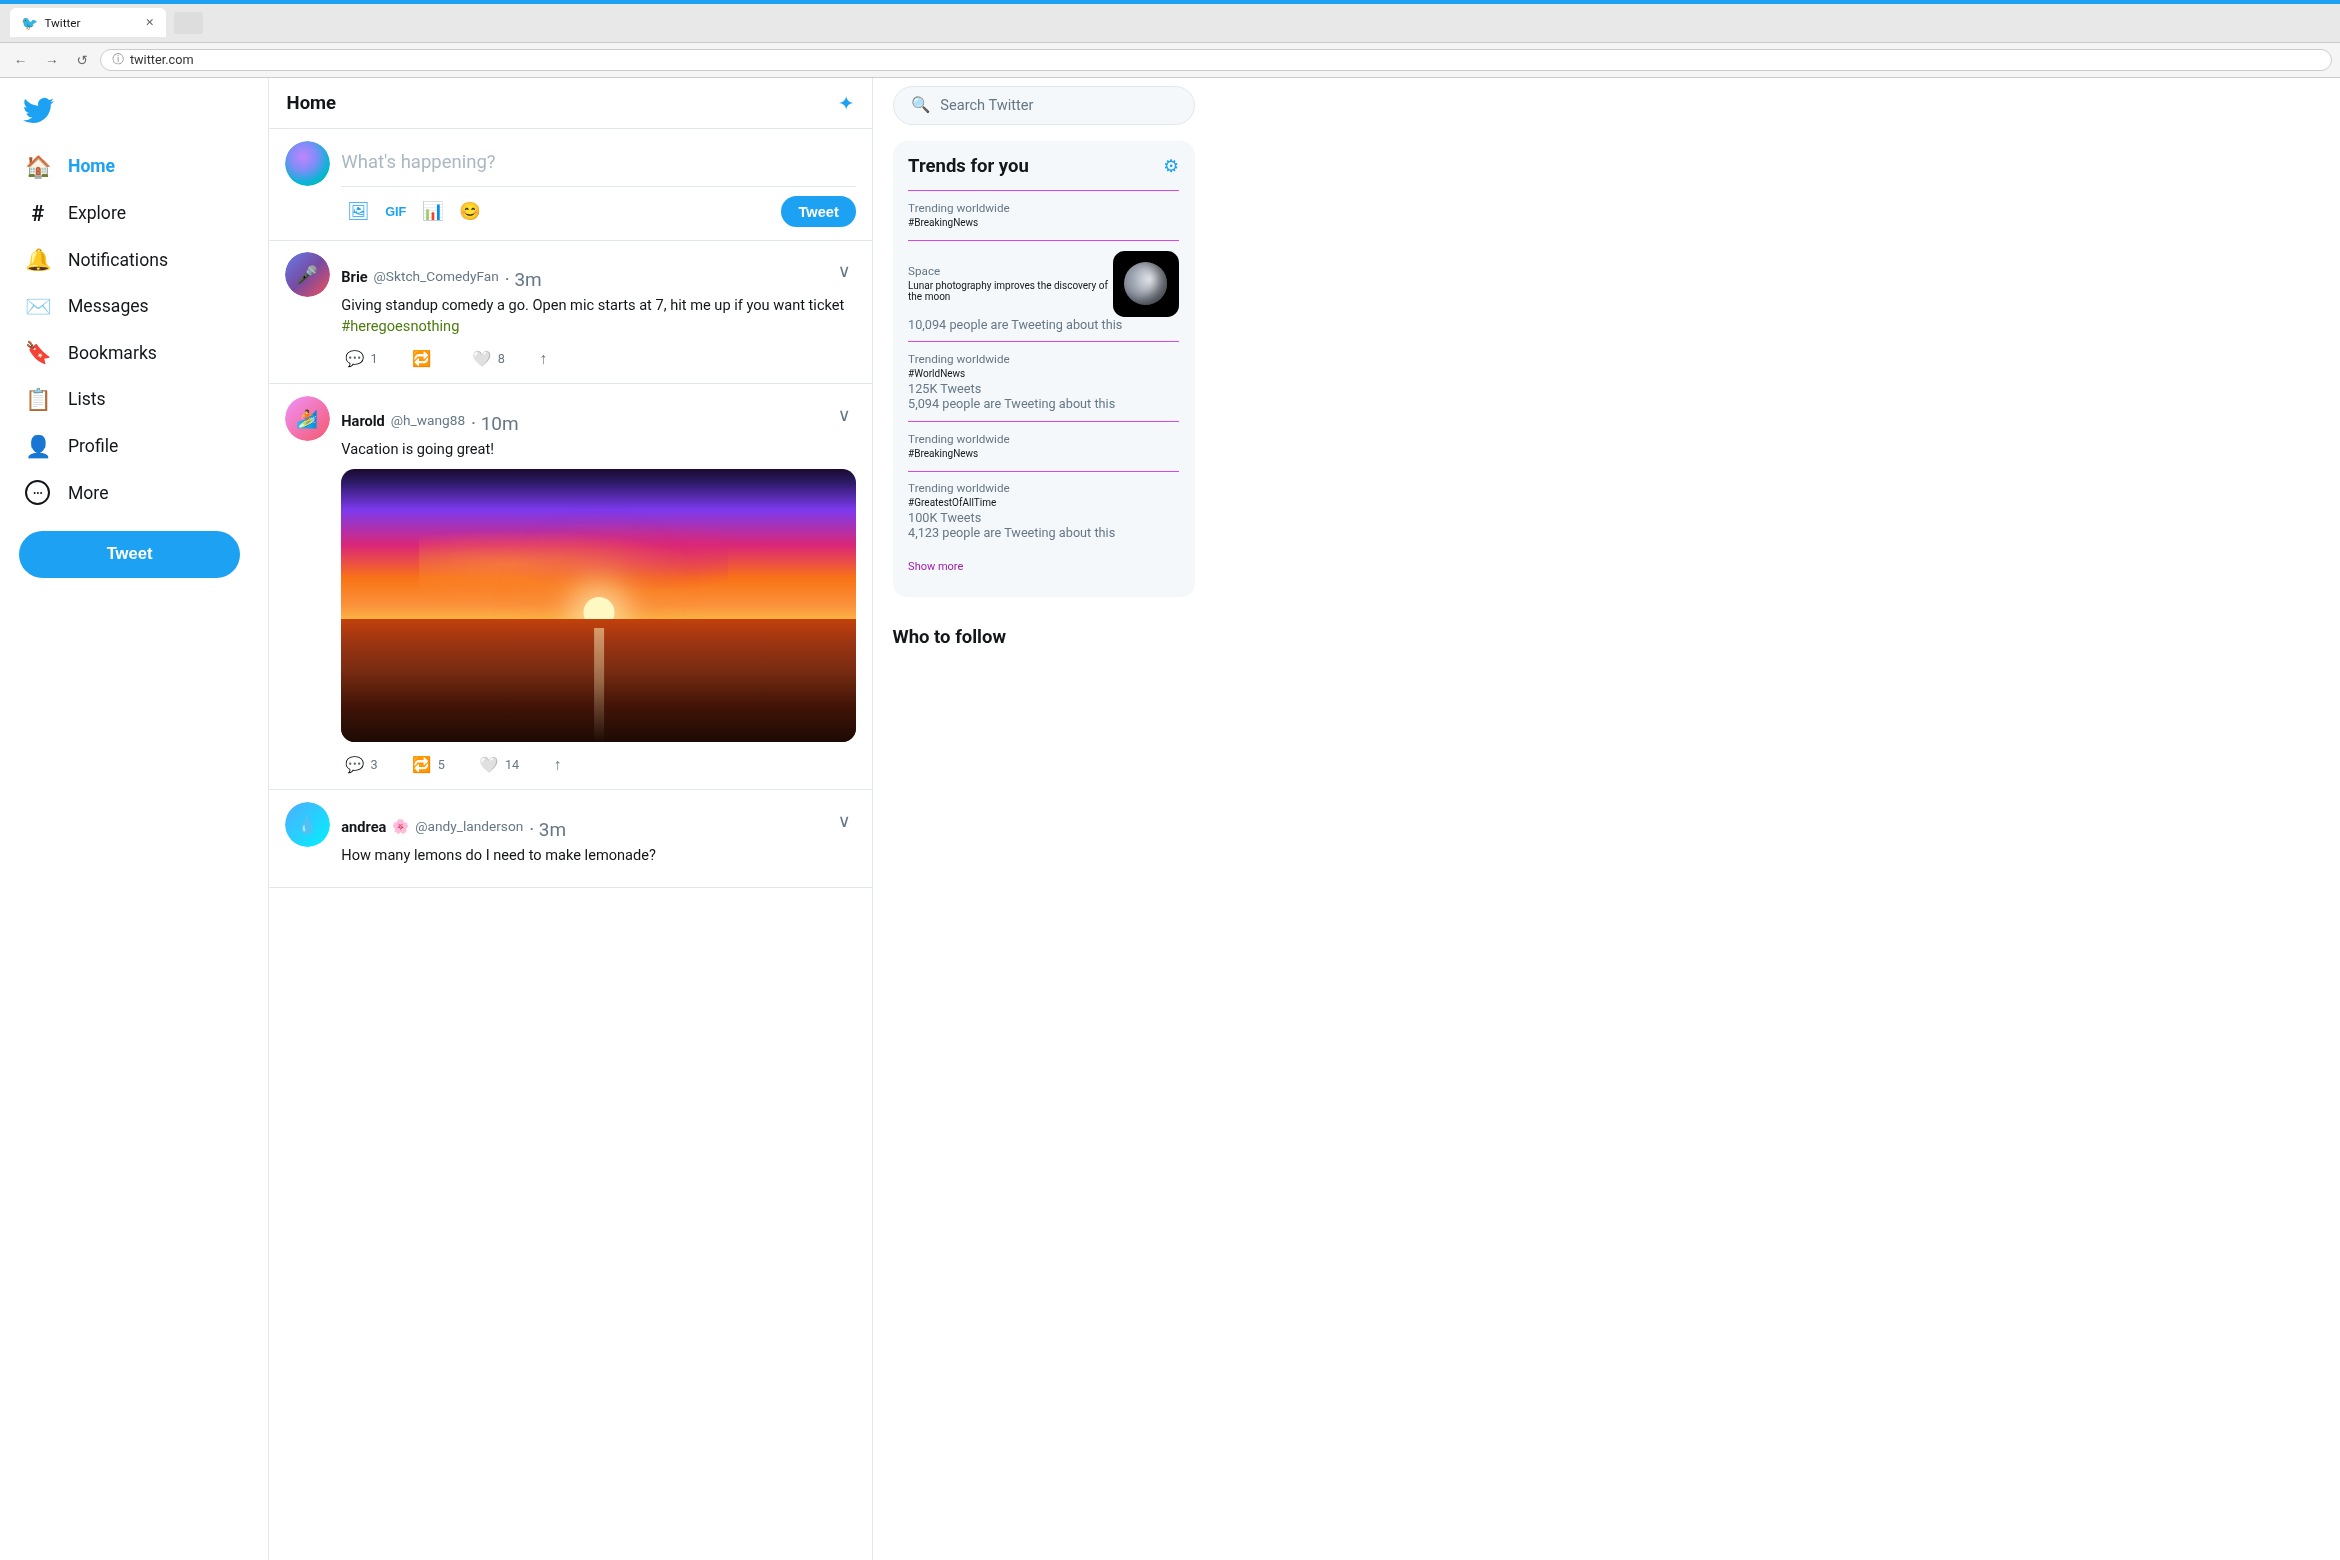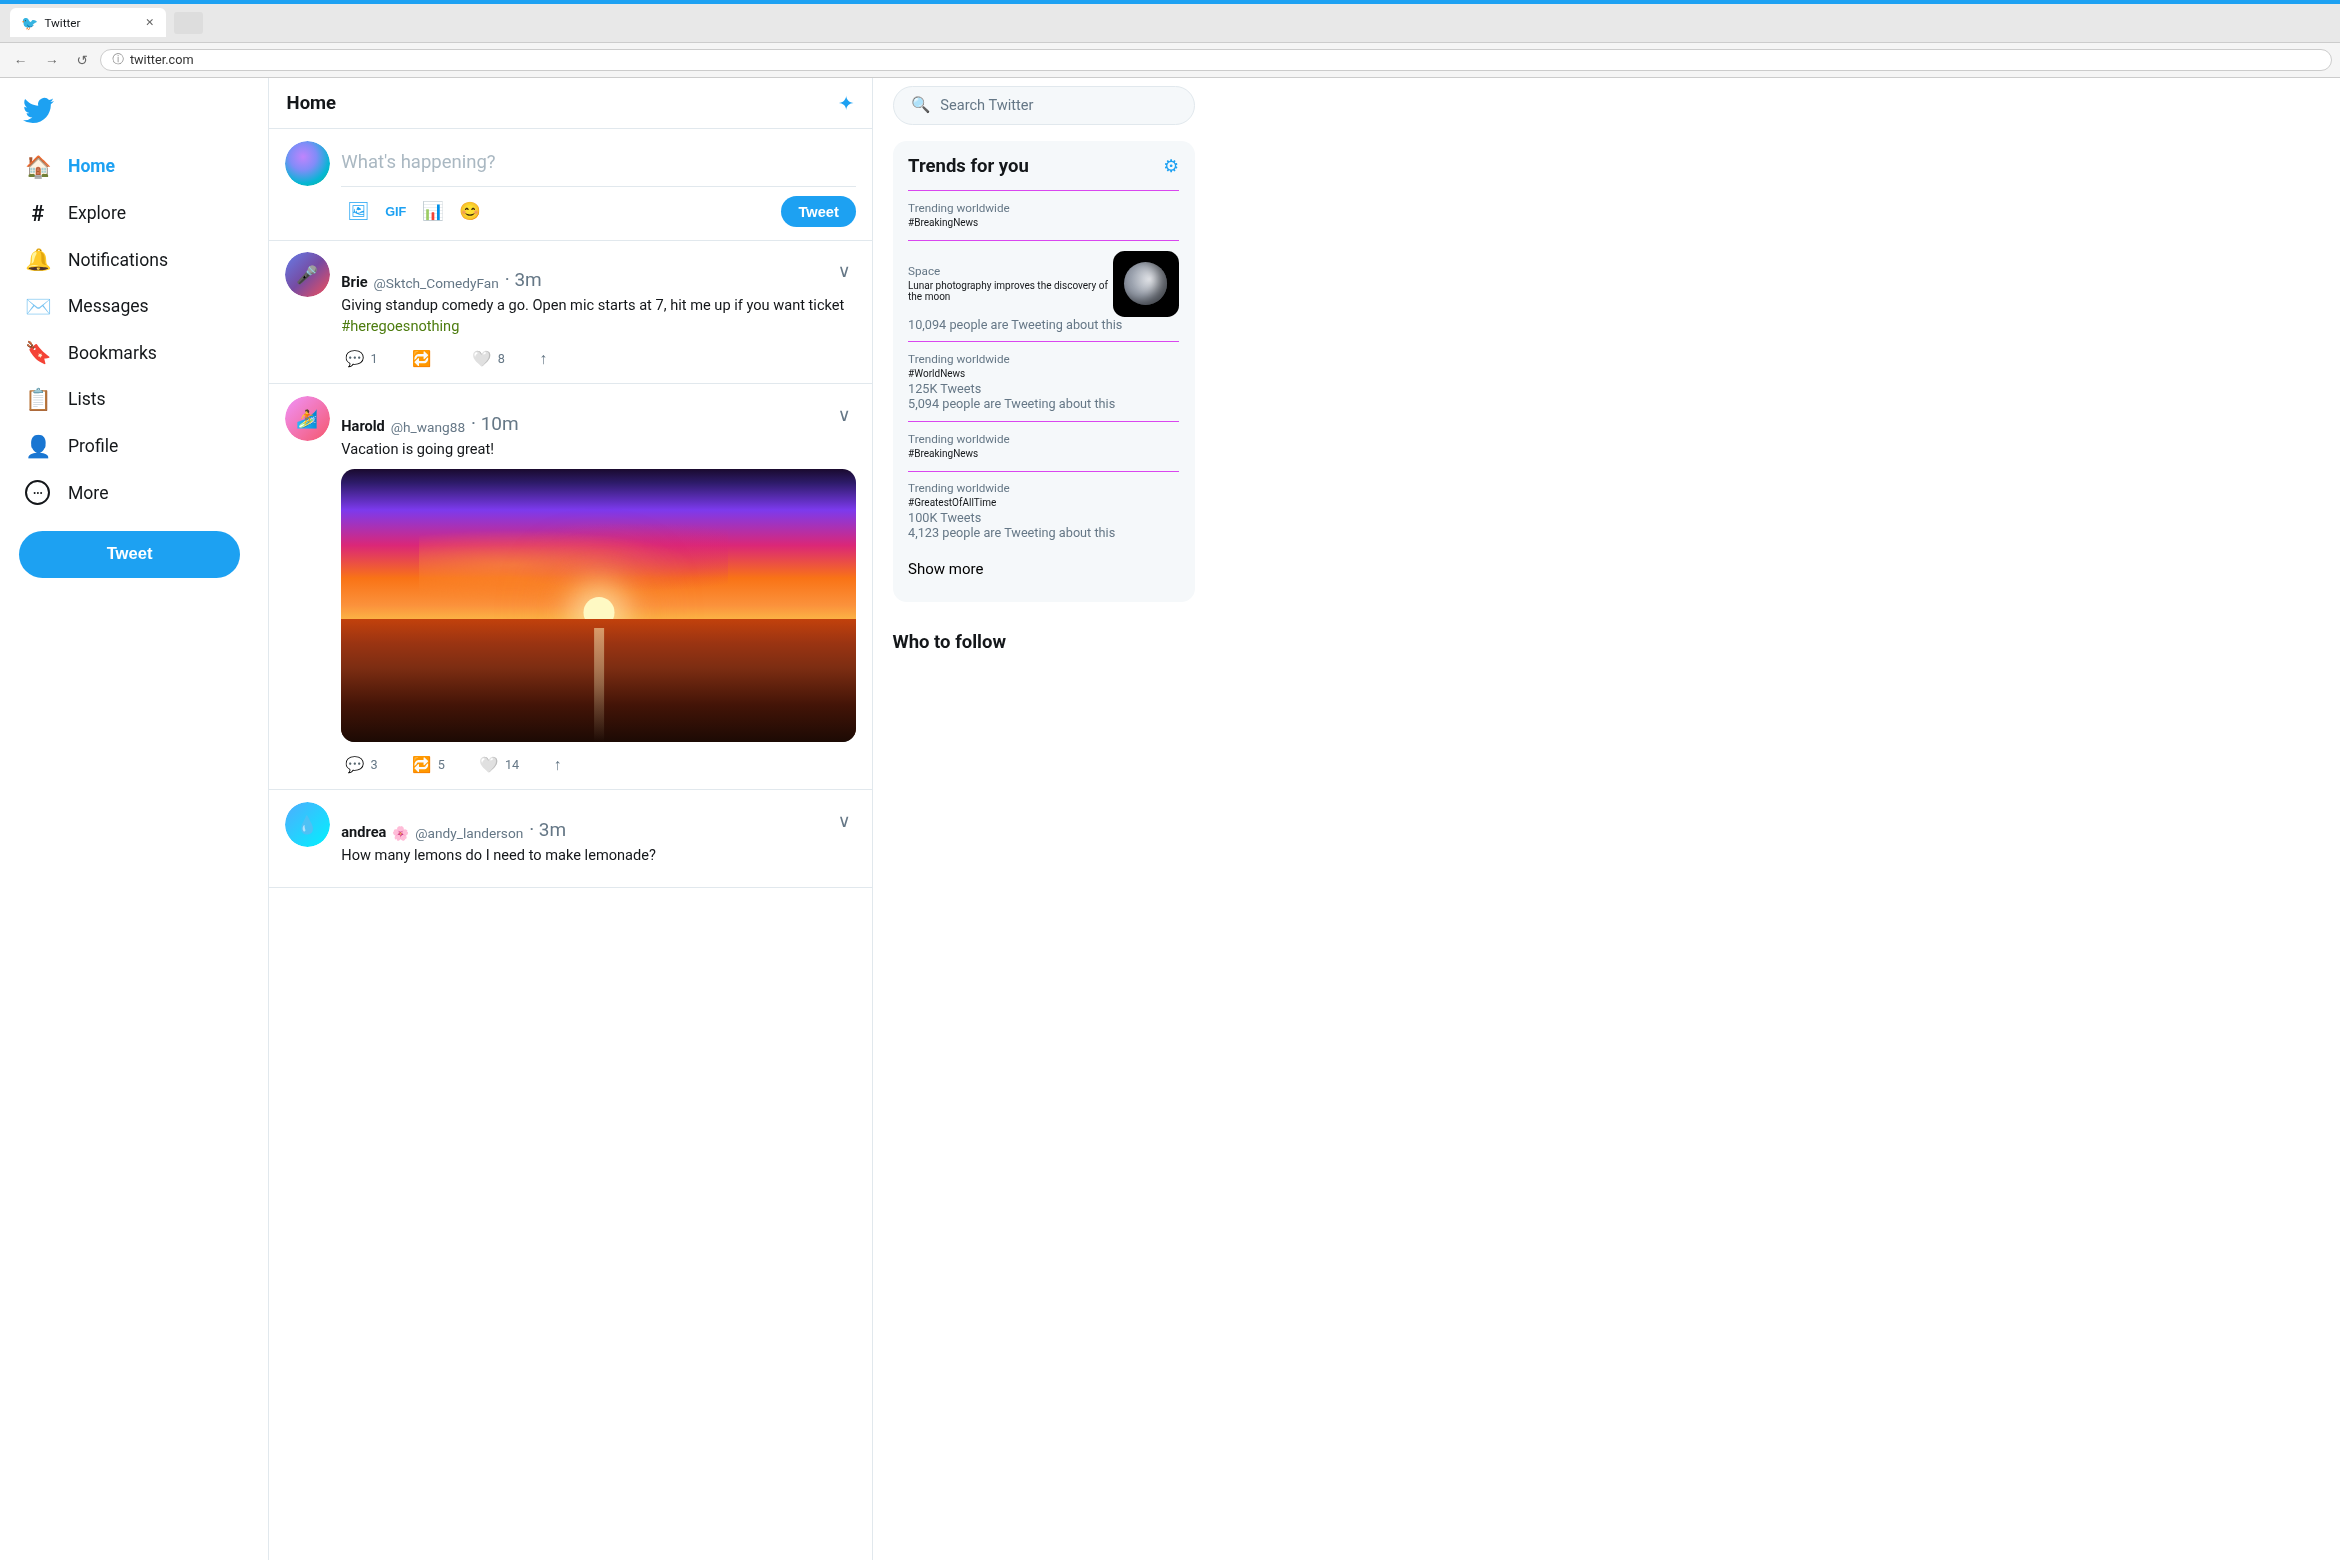--- a/index.html
+++ b/index.html
@@ -218,21 +218,21 @@
       justify-content: center;
       font-size: 17.6px;
     }
     .tweet-content { flex: 1; }
     .tweet-header {
       display: flex;
       align-items: center;
       justify-content: space-between;
       margin-bottom: 3.9px;
     }
-    .tweet-user-info { display: flex; align-items: flex-end; gap: 5.9px; margin-top: 16px; }
+    .tweet-user-info { display: flex; align-items: flex-start; gap: 5.9px; margin-top: 16px; }
     .tweet-name { font-weight: 700; font-size: 14.6px; }
     .tweet-handle { color: #657786; font-size: 13.7px; }
     .tweet-time { color: #657786; font-size: 19px; }
     .tweet-more-btn {
       background: none;
       border: none;
       color: #657786;
       font-size: 17.6px;
       cursor: pointer;
       padding: 2px 5.9px;
@@ -402,21 +402,21 @@
     }
     .cat-thumb {
       width: 100%;
       height: 100%;
       background: linear-gradient(135deg, #f3f4f6, #d1d5db);
       display: flex;
       align-items: center;
       justify-content: center;
       font-size: 35px;
     }
-    .show-more { color: #000000; font-size: 15px; cursor: pointer; padding: 9.8px 0; display: block; }
+    .show-more { color: #a21caf; font-size: 11px; cursor: pointer; padding: 9.8px 0; display: block; }
     .who-follow-title { font-size: 18.5px; font-weight: 700; margin-top: 7.8px; padding: 13.7px 0 7.8px; }
 
     
     ::-webkit-scrollbar { width: 5.9px; }
     ::-webkit-scrollbar-track { background: transparent; }
     ::-webkit-scrollbar-thumb { background: #ccc; border-radius: 2.9px; }
 
     
     .top-accent { height: 3.9px; background: #1da1f2; }
   </style>

